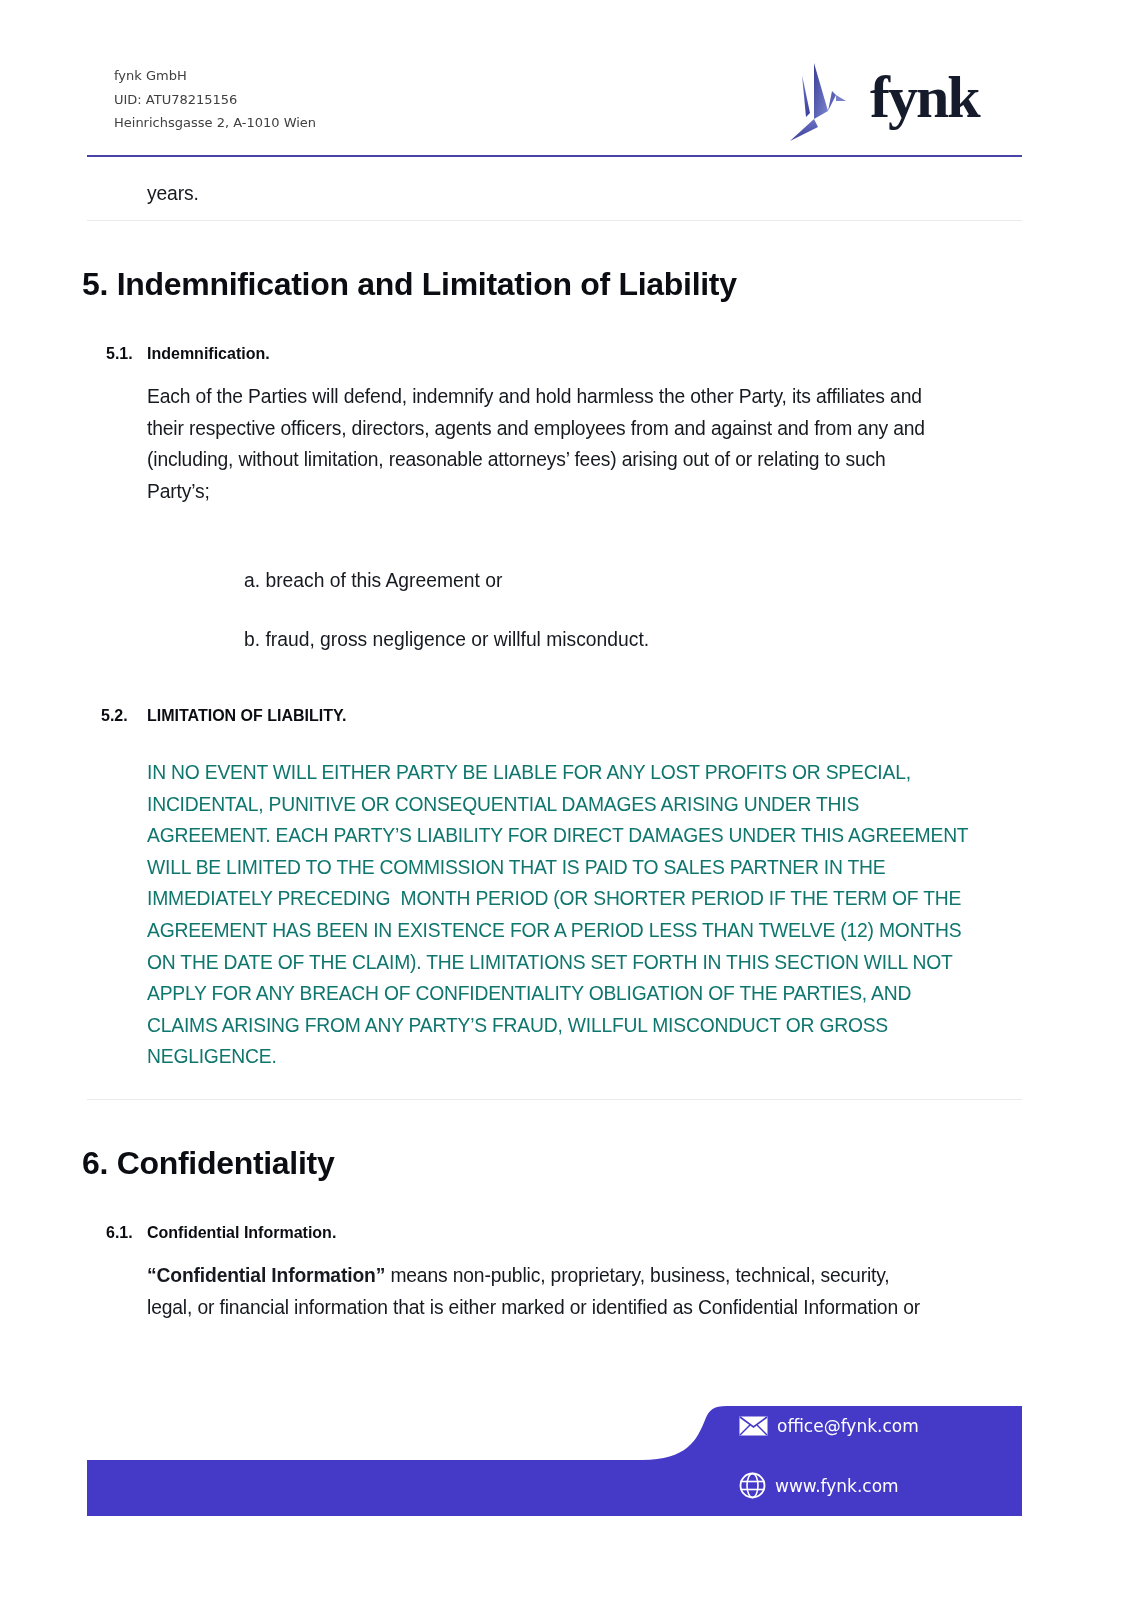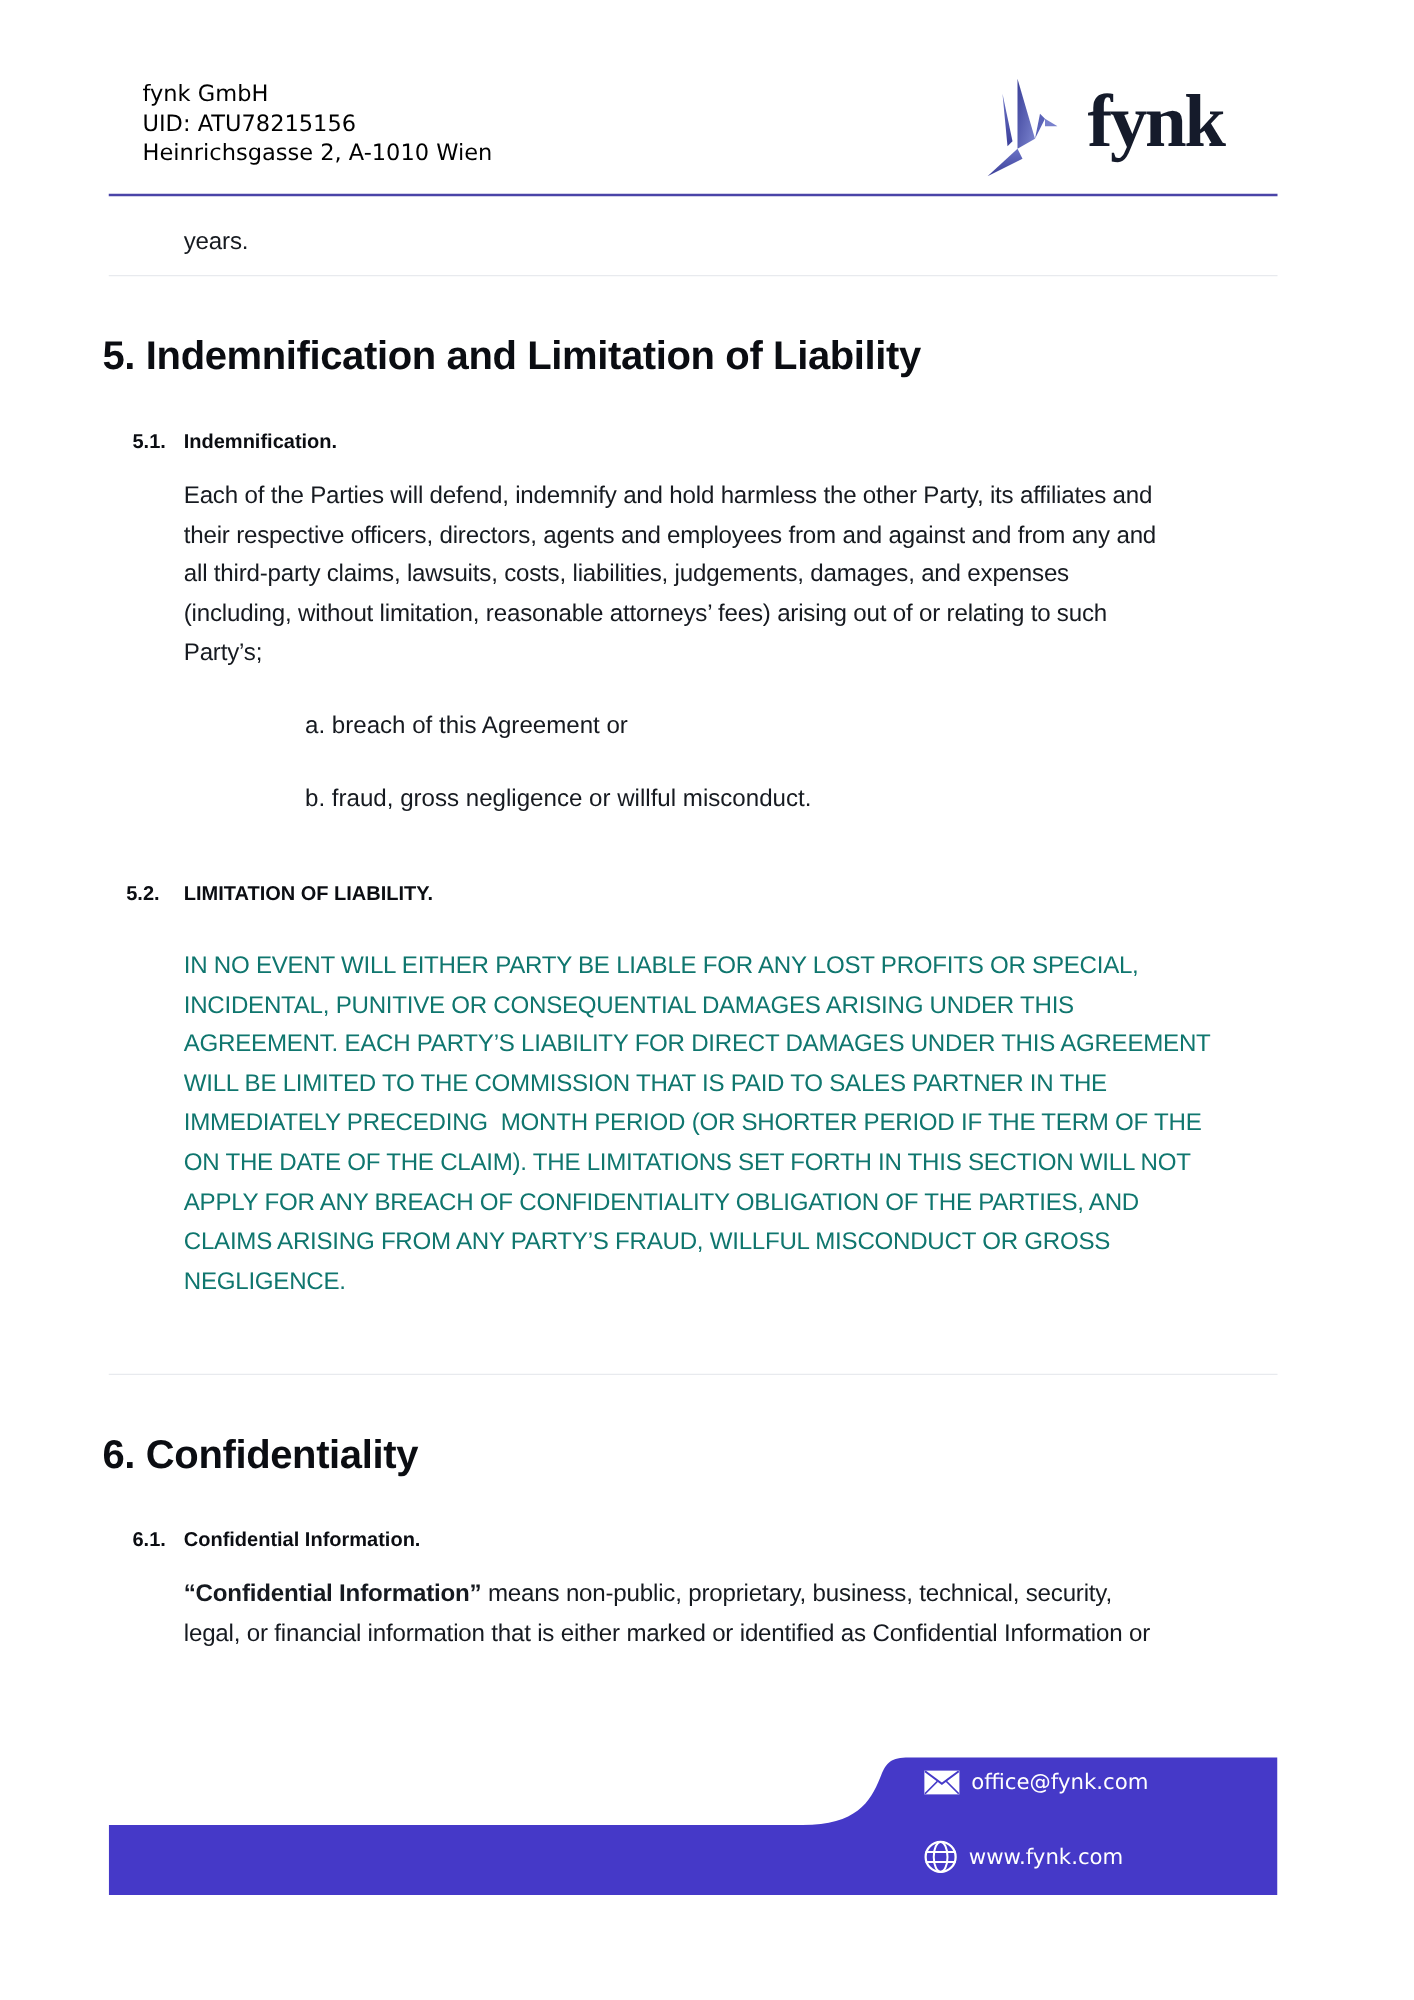--- a/index.html
+++ b/index.html
@@ -2,21 +2,21 @@
 <html><head>
   <meta charset="utf-8">
   <style>
     html, body { margin: 0; padding: 0; background: #ffffff; }
     body {
       width: 1131px; height: 1600px; position: relative; overflow: hidden;
       font-family: "Liberation Sans", sans-serif; color: #111418;
     }
     .header-company {
       position: absolute; left: 114px; top: 64px;
-      font-family: "DejaVu Sans", sans-serif; font-size: 18px; line-height: 23.5px; color: #000000;
+      font-family: "DejaVu Sans", sans-serif; font-size: 13px; line-height: 23.5px; color: #404040;
     }
     .header-company div { white-space: nowrap; }
     .logo {
       position: absolute; left: 788px; top: 60px; width: 200px; height: 82px;
       display: flex; align-items: center;
     }
     .logo svg { width: 58px; height: 80px; }
     .logo-word {
       font-family: Liberation Serif, serif; font-weight: bold;
       font-size: 60px; letter-spacing: -2px; color: #151b2b; margin-left: 24px; line-height: 1;
@@ -96,21 +96,20 @@
 
 <div class="h1" style="top:266px;">5. Indemnification and Limitation of Liability</div>
 
 <div class="h2" style="left:106px; top:345px;">
   <span class="num" style="width:41px;">5.1.</span><span>Indemnification.</span>
 </div>
 
 <div class="body-text" style="left:147px; top:381px; width:880px;">
   <div style="white-space:nowrap;">Each of the Parties will defend, indemnify and hold harmless the other Party, its affiliates and</div>
   <div style="white-space:nowrap;">their respective officers, directors, agents and employees from and against and from any and</div>
-  <div style="white-space:nowrap;">all third-party claims, lawsuits, costs, liabilities, judgements, damages, and expenses</div>
   <div style="white-space:nowrap;">(including, without limitation, reasonable attorneys’ fees) arising out of or relating to such</div>
   <div style="white-space:nowrap;">Party’s;</div>
 </div>
 
 <div class="list-item" style="top:570px;">
   <span>a.</span>
   <span>breach of this Agreement or</span>
 </div>
 <div class="list-item" style="top:629px;">
   <span>b.</span>
@@ -120,20 +119,21 @@
 <div class="h2" style="left:101px; top:707px;">
   <span class="num" style="width:46px;">5.2.</span><span>LIMITATION OF LIABILITY.</span>
 </div>
 
 <div class="caps">
   <div>IN NO EVENT WILL EITHER PARTY BE LIABLE FOR ANY LOST PROFITS OR SPECIAL,</div>
   <div>INCIDENTAL, PUNITIVE OR CONSEQUENTIAL DAMAGES ARISING UNDER THIS</div>
   <div>AGREEMENT. EACH PARTY’S LIABILITY FOR DIRECT DAMAGES UNDER THIS AGREEMENT</div>
   <div>WILL BE LIMITED TO THE COMMISSION THAT IS PAID TO SALES PARTNER IN THE</div>
   <div>IMMEDIATELY PRECEDING&nbsp; MONTH PERIOD (OR SHORTER PERIOD IF THE TERM OF THE</div>
+  <div>AGREEMENT HAS BEEN IN EXISTENCE FOR A PERIOD LESS THAN TWELVE (12) MONTHS</div>
   <div>ON THE DATE OF THE CLAIM). THE LIMITATIONS SET FORTH IN THIS SECTION WILL NOT</div>
   <div>APPLY FOR ANY BREACH OF CONFIDENTIALITY OBLIGATION OF THE PARTIES, AND</div>
   <div>CLAIMS ARISING FROM ANY PARTY’S FRAUD, WILLFUL MISCONDUCT OR GROSS</div>
   <div>NEGLIGENCE.</div>
 </div>
 
 <div class="divider" style="top:1099px;"></div>
 
 <div class="h1" style="top:1145px;">6. Confidentiality</div>
 

